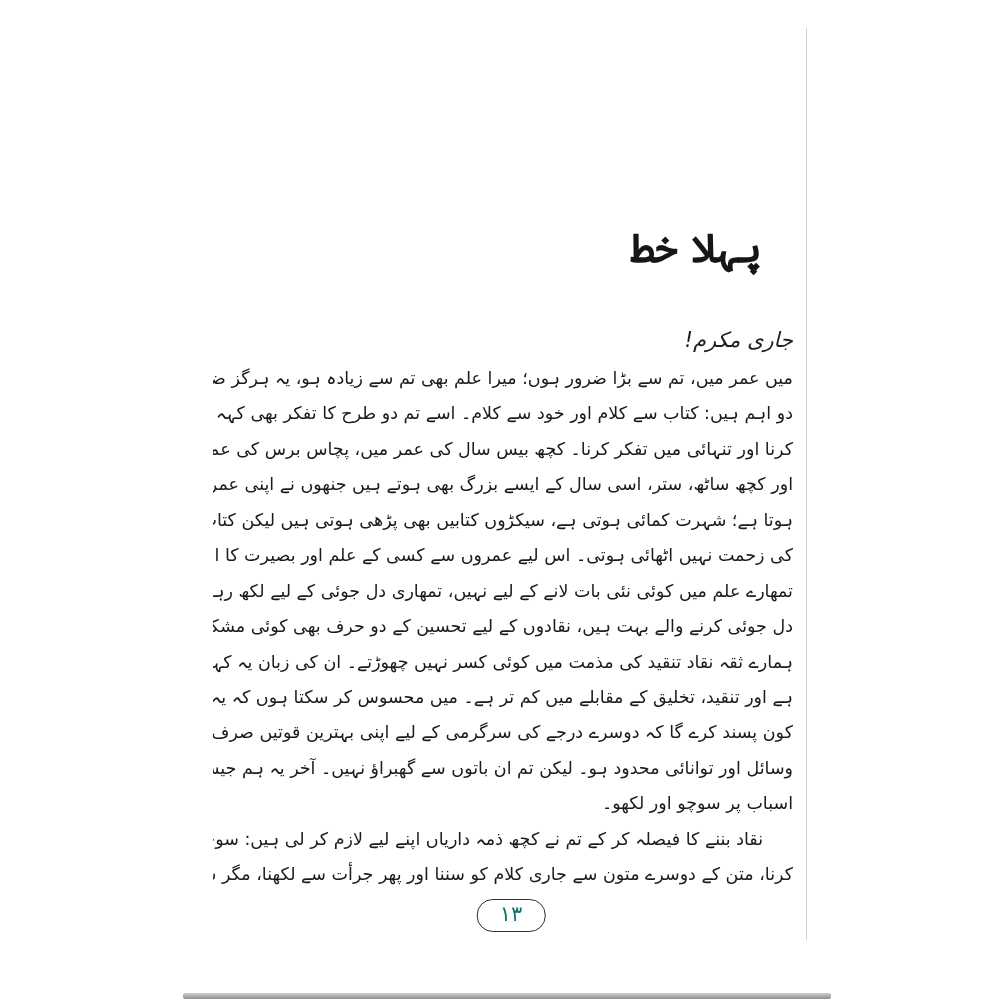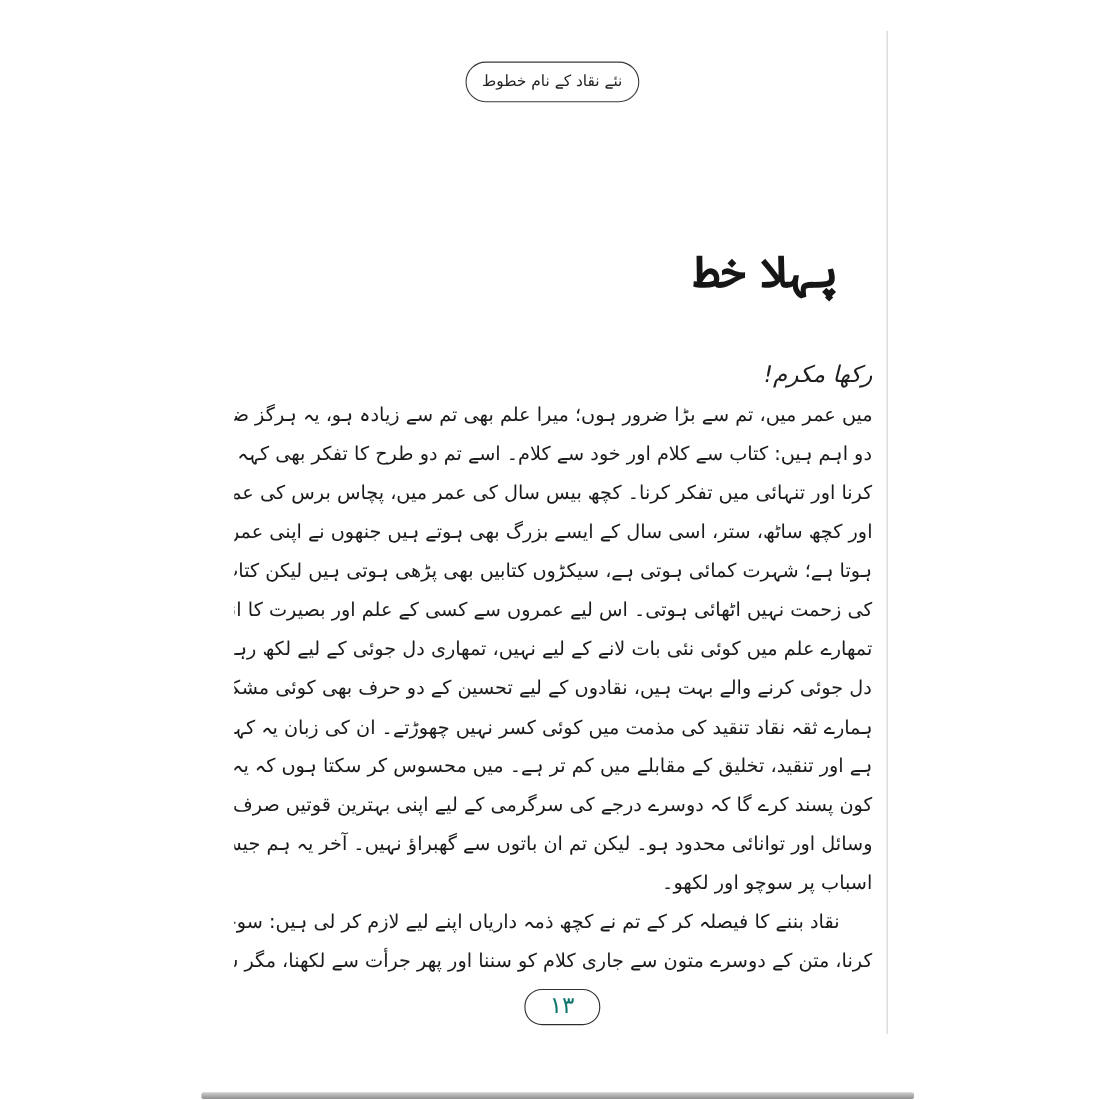--- a/index.html
+++ b/index.html
@@ -120,27 +120,24 @@
     color: #0f766e;
     background: #fff;
     direction: rtl;
   }
 </style>
 </head>
 <body>
 
 <div class="scan-page">
 
-  <div class="ornament">
-    <span>نئے نقاد کے نام خطوط</span>
-  </div>
 
   <div class="chapter-title">پہلا خط</div>
 
-  <div class="salutation">رکھا مکرم!</div>
+  <div class="salutation">جاری مکرم!</div>
 
   <div class="body-text">
     <div class="line">میں عمر میں، تم سے بڑا ضرور ہوں؛ میرا علم بھی تم سے زیادہ ہو، یہ ہرگز ضروری نہیں۔ علم کا ماخذ کئی چیزیں ہیں؛</div>
     <div class="line">دو اہم ہیں: کتاب سے کلام اور خود سے کلام۔ اسے تم دو طرح کا تفکر بھی کہہ سکتے ہو۔ دوسروں کے ساتھ مل کر تفکر</div>
     <div class="line">کرنا اور تنہائی میں تفکر کرنا۔ کچھ بیس سال کی عمر میں، پچاس برس کی عمر والوں سے زیادہ، یہ دونوں طرح کا تفکر کر لیتے ہیں</div>
     <div class="line">اور کچھ ساٹھ، ستر، اسی سال کے ایسے بزرگ بھی ہوتے ہیں جنھوں نے اپنی عمر عزیز کو اور کاموں میں مشغول رکھا</div>
     <div class="line">ہوتا ہے؛ شہرت کمائی ہوتی ہے، سیکڑوں کتابیں بھی پڑھی ہوتی ہیں لیکن کتاب کی ہمراہی اور اپنی ہمراہی میں گہرے تفکر</div>
     <div class="line">کی زحمت نہیں اٹھائی ہوتی۔ اس لیے عمروں سے کسی کے علم اور بصیرت کا اندازہ نہیں لگانا چاہیے۔ یہ پہلا خط میں</div>
     <div class="line">تمھارے علم میں کوئی نئی بات لانے کے لیے نہیں، تمھاری دل جوئی کے لیے لکھ رہا ہوں۔ شاعروں، افسانہ نگاروں کی</div>
     <div class="line">دل جوئی کرنے والے بہت ہیں، نقادوں کے لیے تحسین کے دو حرف بھی کوئی مشکل سے کہتا ہے۔ اوروں سے کیا گلا۔ خود</div>

